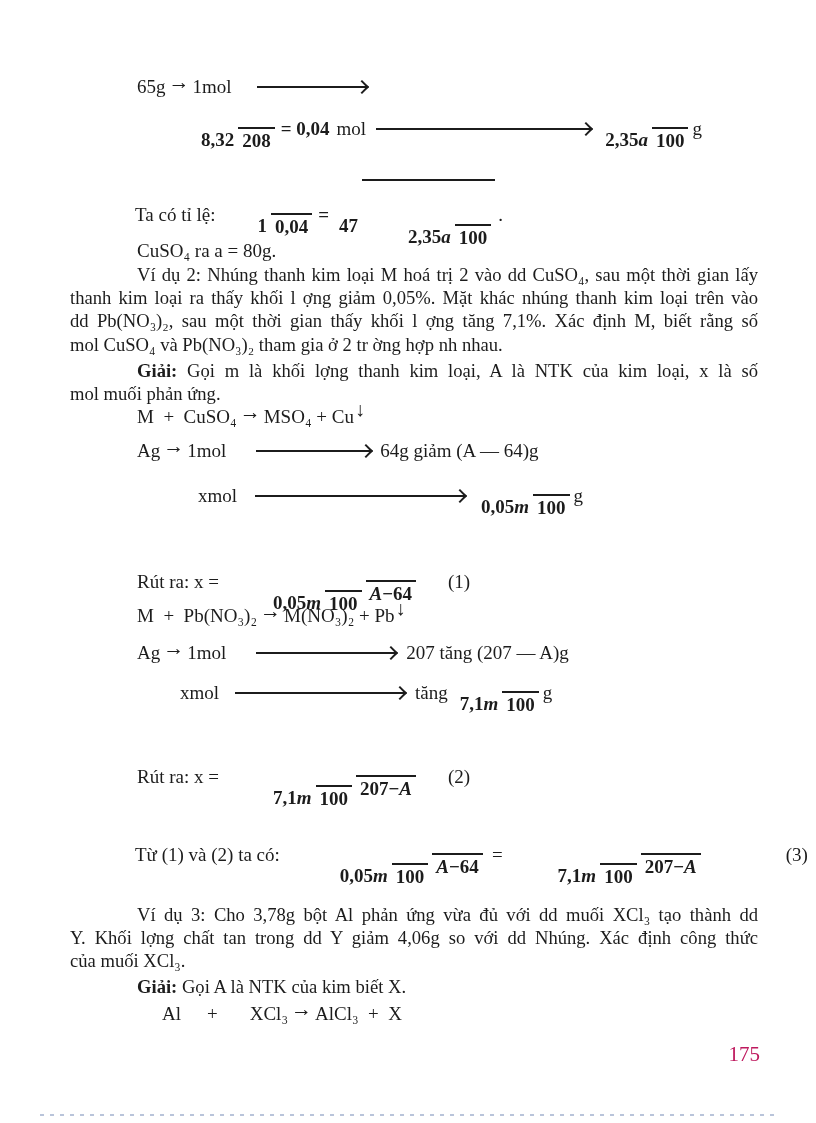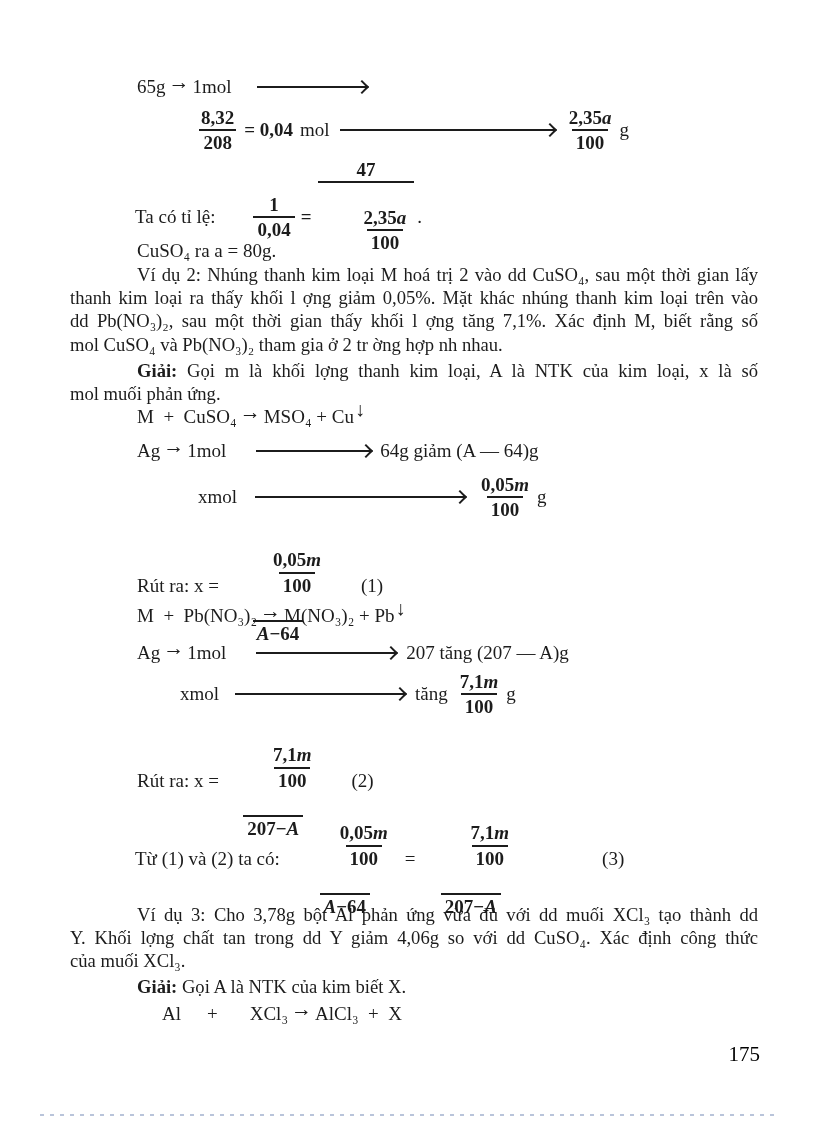--- a/index.html
+++ b/index.html
@@ -17,31 +17,31 @@
   
   .darr{position:relative;top:-8px;margin-left:1px;font-size:20px;line-height:1;}
   
   .larr{position:relative;display:inline-block;height:2px;background:#1c1c1c;flex:none;}
   .larr::after{
     content:"";position:absolute;right:0;top:-4px;width:8px;height:8px;
     border-top:2px solid #1c1c1c;border-right:2px solid #1c1c1c;
     transform:rotate(45deg);
   }
   
-  .frac{display:inline-flex;flex-direction:column;align-items:center;font-weight:700;flex:none;text-align:center;}
+  .frac{display:inline-flex;flex-direction:row;align-items:center;font-weight:700;flex:none;text-align:center;margin-top:21px;}
   .frac .num,.frac .den{display:block;padding:1px 4px;line-height:1.12;}
   .frac .den{border-top:2px solid #1c1c1c;}
   .frac .num .frac{margin-bottom:1px;}
   
   .para{position:absolute;left:70px;width:688px;font-size:18.6px;line-height:23.2px;}
   .pline{white-space:nowrap;text-align:justify;text-align-last:justify;}
   .pline.first{text-indent:67px;}
   .pline.last{text-align-last:left;}
   .pline.plain{text-align-last:left;}
-  .pagenum{position:absolute;font-size:21px;color:#000000;}
+  .pagenum{position:absolute;font-size:21px;color:#be185d;}
   .dotline{
     position:absolute;left:40px;right:36px;height:2px;
     background:repeating-linear-gradient(90deg,#b9c4da 0 4px,transparent 4px 10px);
   }
 </style>
 </head>
 <body>
 
 <div class="page">
 
@@ -201,21 +201,21 @@
         </span>
       </span>
       <span class="den"><span>207−</span><span class="iv">A</span></span>
     </span>
     <span class="t" style="margin-left:85px">(3)</span>
   </div>
 
 
   <div class="para" style="top:903px">
     <div class="pline first">Ví dụ 3: Cho 3,78g bột Al phản ứng vừa đủ với dd muối XCl₃ tạo thành dd</div>
-    <div class="pline">Y. Khối lợng  chất tan trong dd Y giảm 4,06g so với dd CuSO₄. Xác định công thức</div>
+    <div class="pline">Y. Khối lợng  chất tan trong dd Y giảm 4,06g so với dd Nhúng. Xác định công thức</div>
     <div class="pline last">của muối XCl₃.</div>
   </div>
 
   <div class="para" style="top:975px">
     <div class="pline plain" style="text-indent:67px"><b>Giải:</b><span> Gọi A là  NTK của kim biết X.</span></div>
   </div>
 
   <div class="row" style="top:1003px;left:162px">
     <span class="t">Al</span>
     <span class="t" style="margin-left:26px">+</span>

